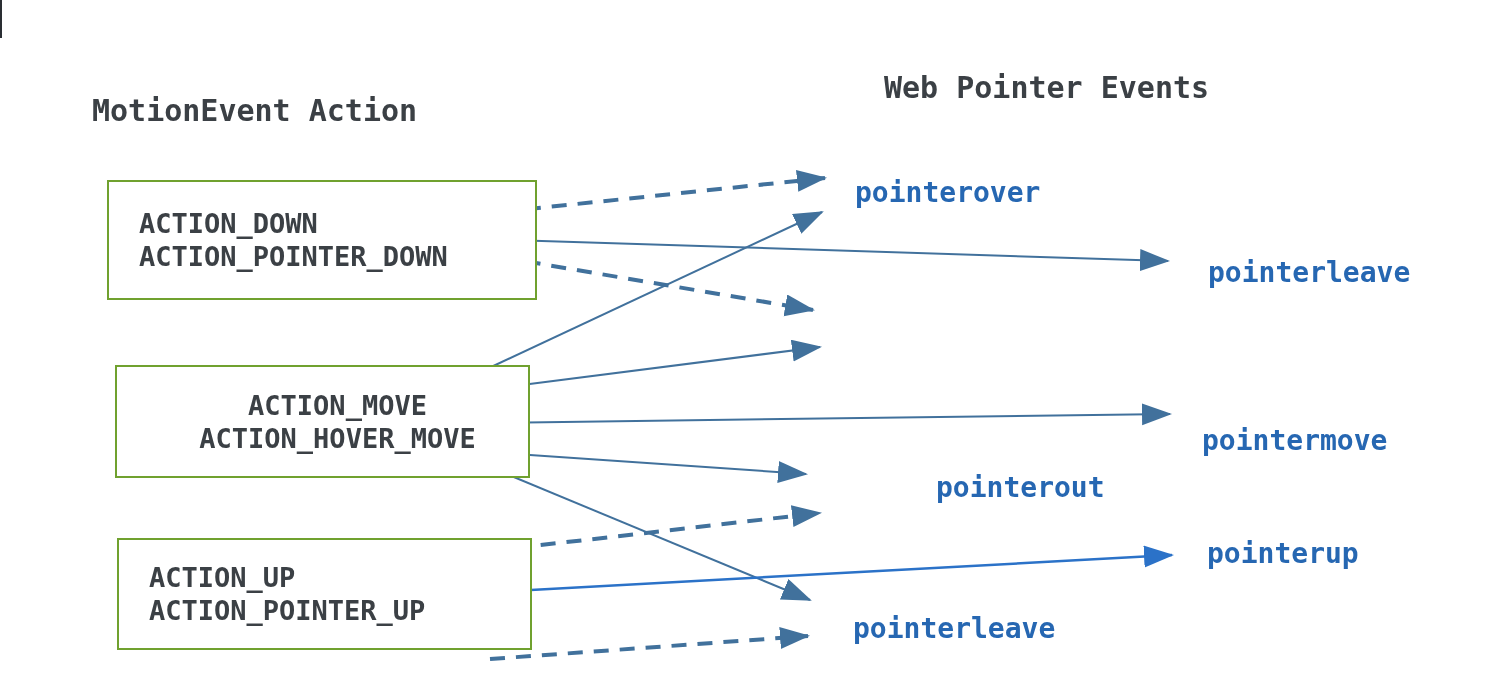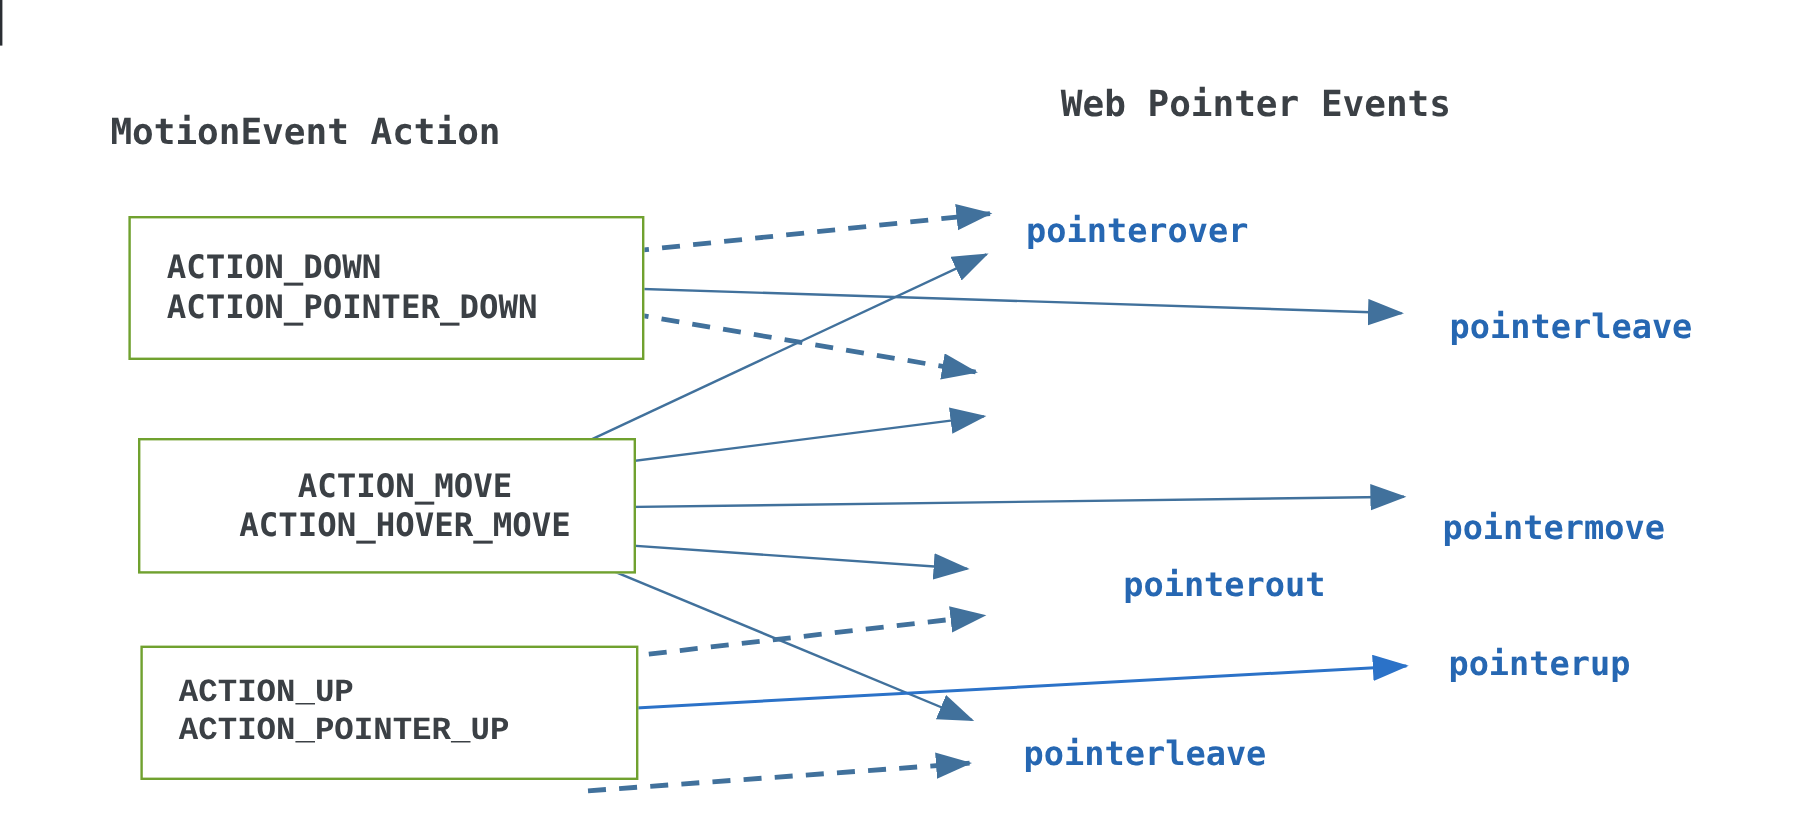--- a/index.html
+++ b/index.html
@@ -39,21 +39,21 @@
     gap:2px;
     margin-left:42px;
   }
   .action-box .line{
     font-size:27px;font-weight:bold;
     color:var(--dark-text);
     white-space:nowrap;
   }
   .box-down{left:65px;top:180px;width:430px;height:120px;}
   .box-move{left:73px;top:365px;width:415px;height:113px;text-align:center;}
-  .box-up{left:75px;top:538px;width:415px;height:112px;font-family:Liberation Mono, monospace;}
+  .box-up{left:75px;top:538px;width:415px;height:112px;}
   .event-label{
     position:absolute;
     transform:translateY(-50%);
     font-size:28px;font-weight:bold;
     color:var(--event-text);
     white-space:nowrap;
   }
   .ev-pointerenter{left:855px;top:192px;}
   .ev-pointerdown{left:1208px;top:272px;}
   .ev-pointerover{left:857px;top:338px;}

